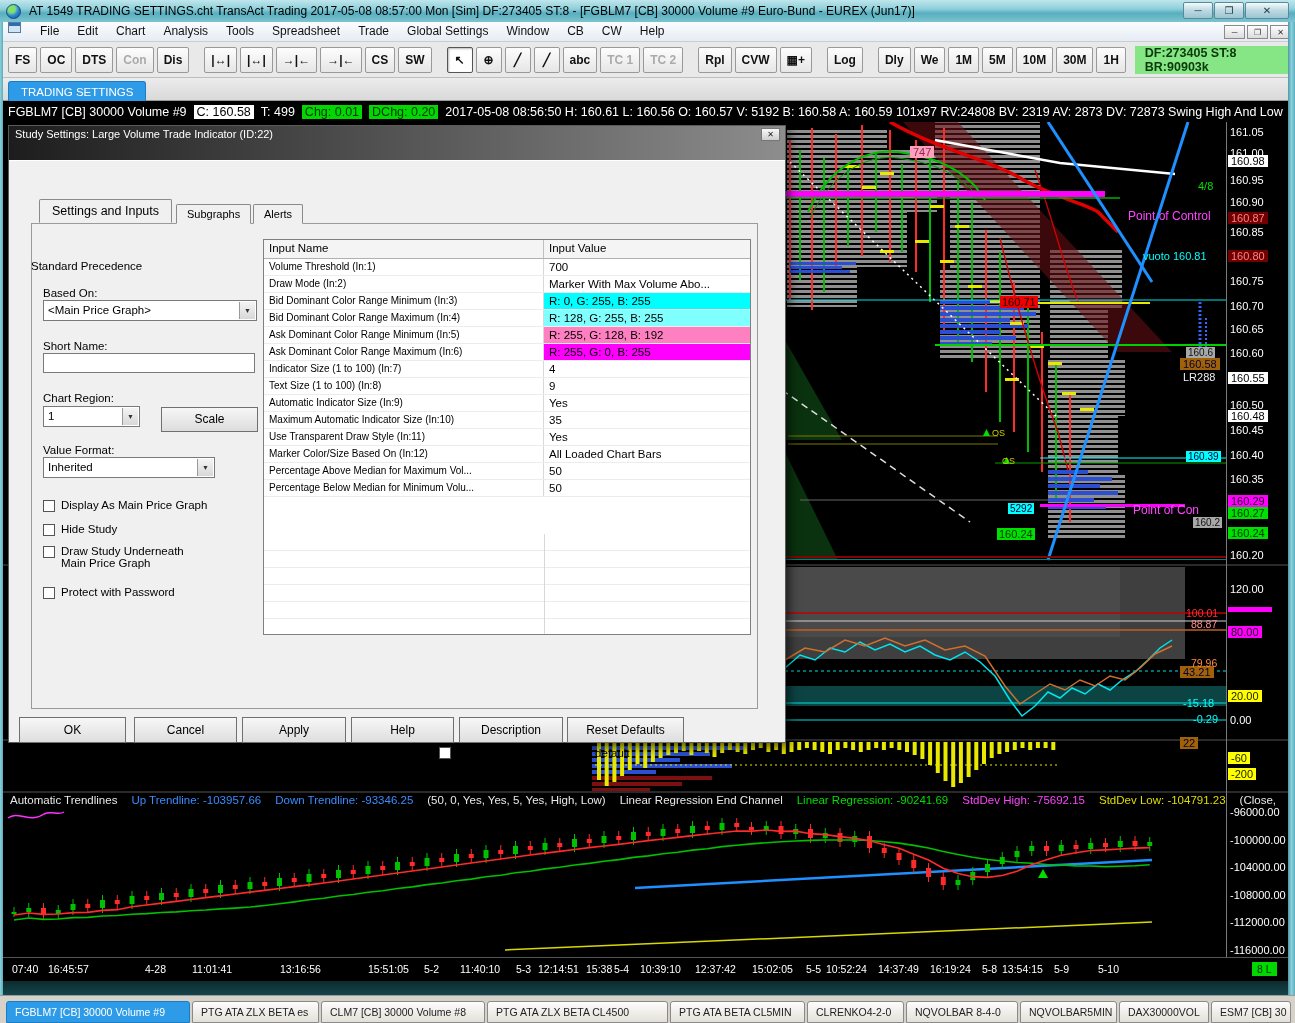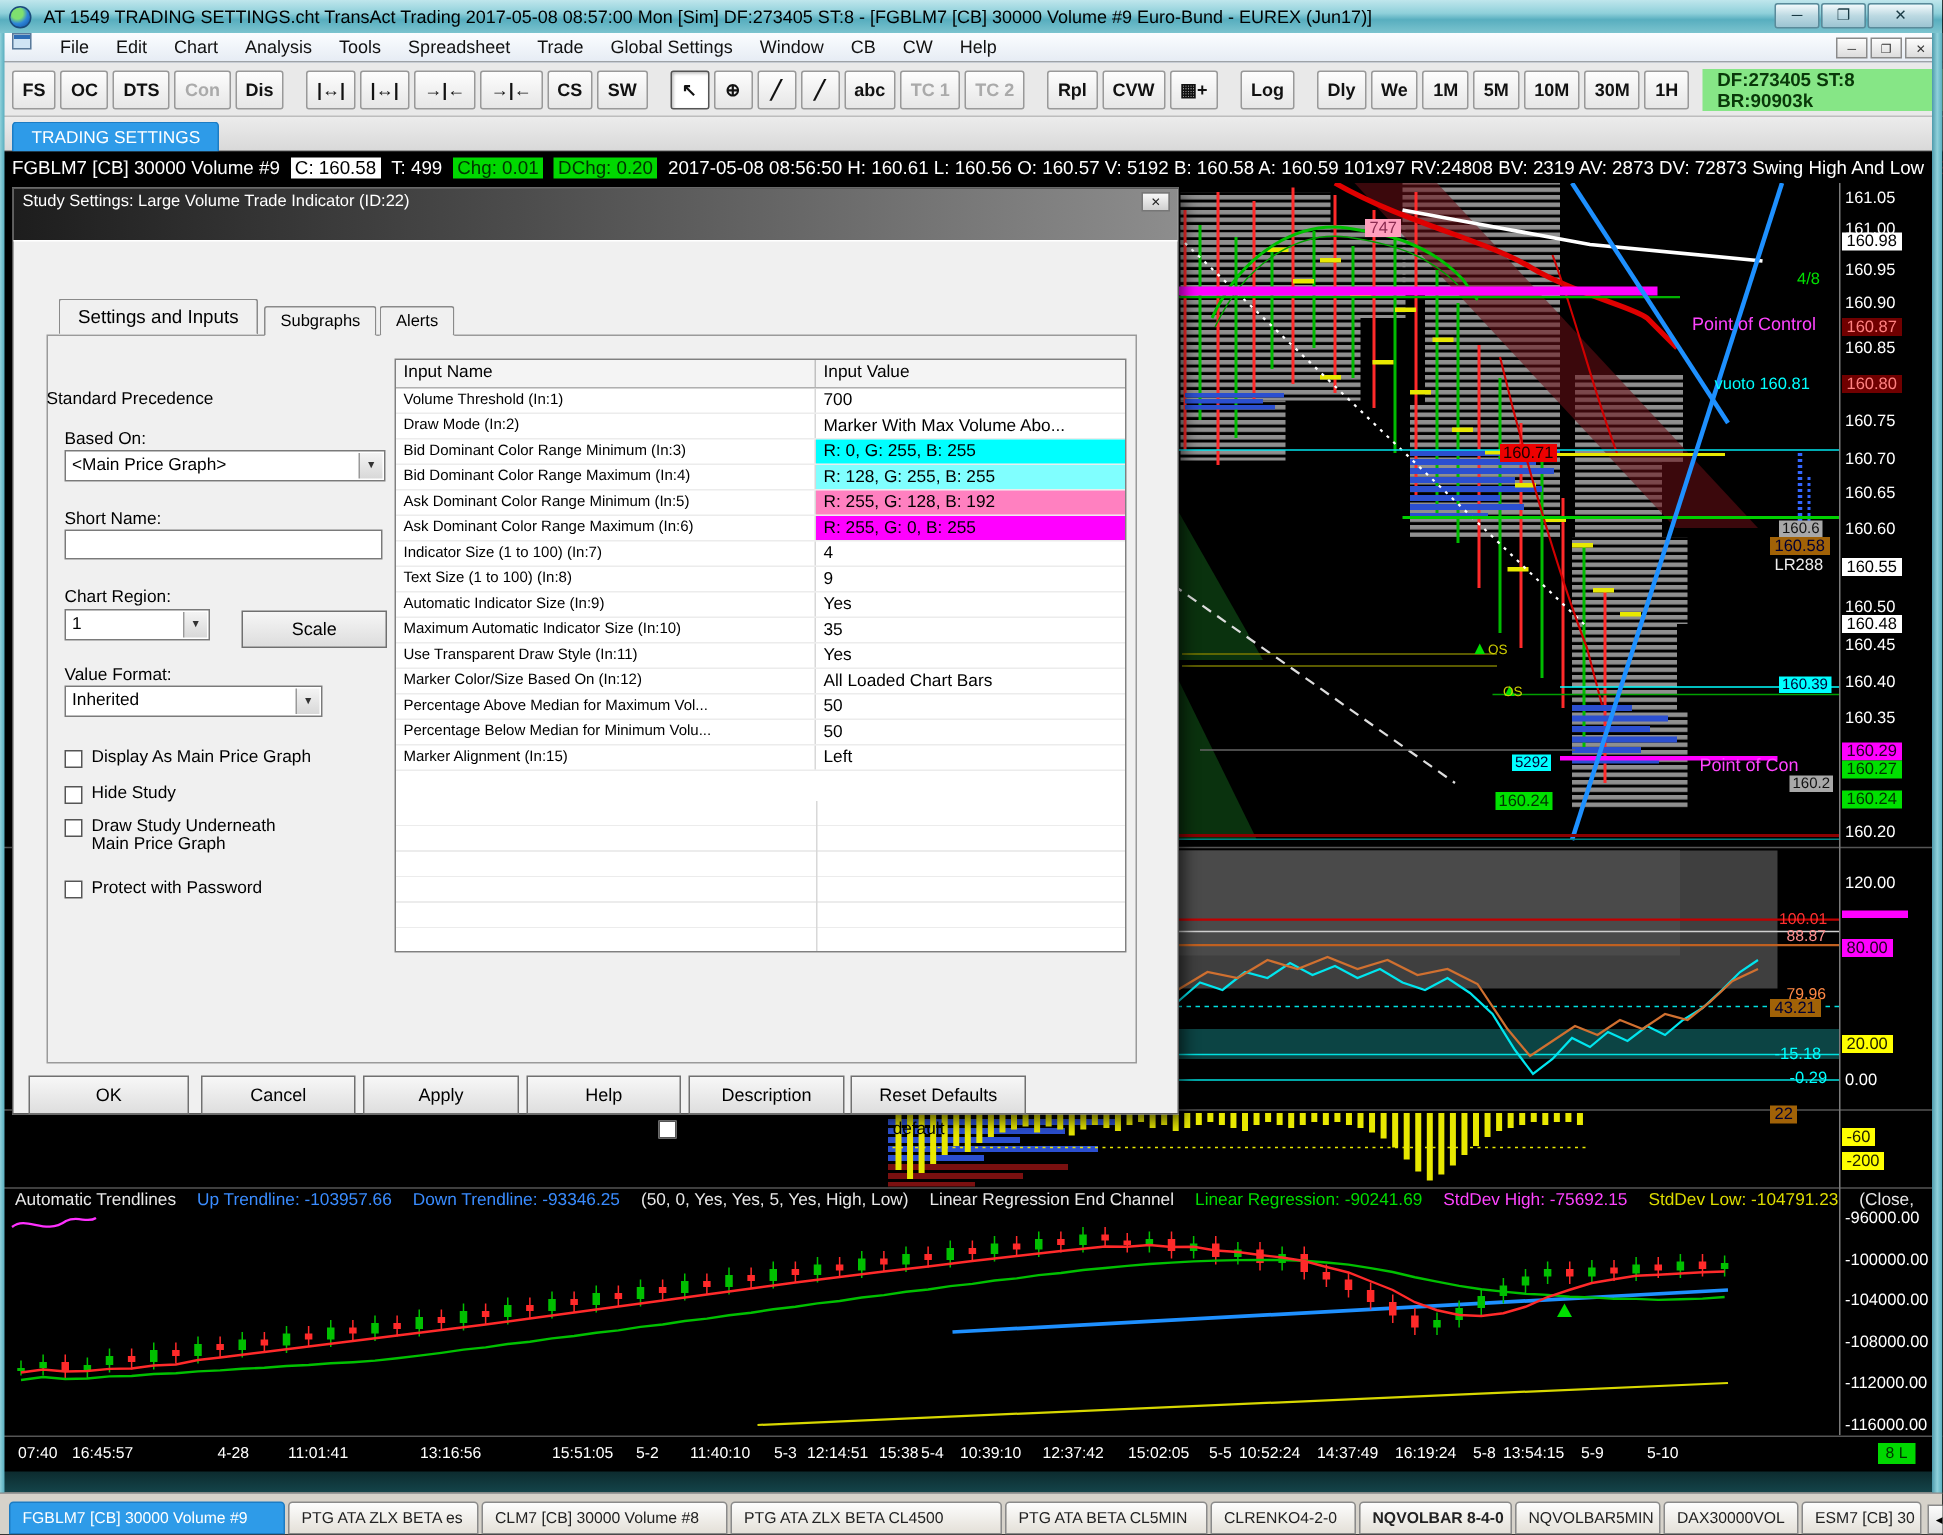--- a/index.html
+++ b/index.html
@@ -815,24 +815,20 @@
                 <div class="val">All Loaded Chart Bars</div>
               </div>
               <div class="trow">
                 <div class="name">Percentage Above Median for Maximum Vol...</div>
                 <div class="val">50</div>
               </div>
               <div class="trow">
                 <div class="name">Percentage Below Median for Minimum Volu...</div>
                 <div class="val">50</div>
               </div>
-              <div class="trow">
-                <div class="name">Marker Alignment   (In:15)</div>
-                <div class="val">Left</div>
-              </div>
             </div>
           <div id="dtable-empty">
               <div class="vsep"></div>
             </div>
         </div>
 
 
         <div>
 
         <div class="dbtn" style="position: absolute; left: 10px; width: 107px;">OK</div>
@@ -883,21 +879,21 @@
 
   <div id="tabbar">
     <span style="display:flex;align-items:flex-end">
 
     <span class="ctab active" style="width: 184px;">FGBLM7 [CB]  30000 Volume  #9</span>
         <span class="ctab" style="width: 127px;">PTG ATA ZLX BETA es</span>
         <span class="ctab" style="width: 164px;">CLM7 [CB]  30000 Volume  #8</span>
         <span class="ctab" style="width: 181px;">PTG ATA ZLX BETA CL4500</span>
         <span class="ctab" style="width: 135px;">PTG ATA  BETA CL5MIN</span>
         <span class="ctab" style="width: 97px;">CLRENKO4-2-0</span>
-        <span class="ctab" style="width: 102px; font-weight: bold;">NQVOLBAR 8-4-0</span>
+        <span class="ctab" style="width: 112px;">NQVOLBAR 8-4-0</span>
         <span class="ctab" style="width: 97px;">NQVOLBAR5MIN</span>
         <span class="ctab" style="width: 90px;">DAX30000VOL</span>
         <span class="ctab" style="width: 80px;">ESM7 [CB]  30</span>
       </span>
     <span id="tab-scroll">
       <span class="scr-btn">◄</span>
       <span class="scr-btn">►</span>
     </span>
   </div>
 

